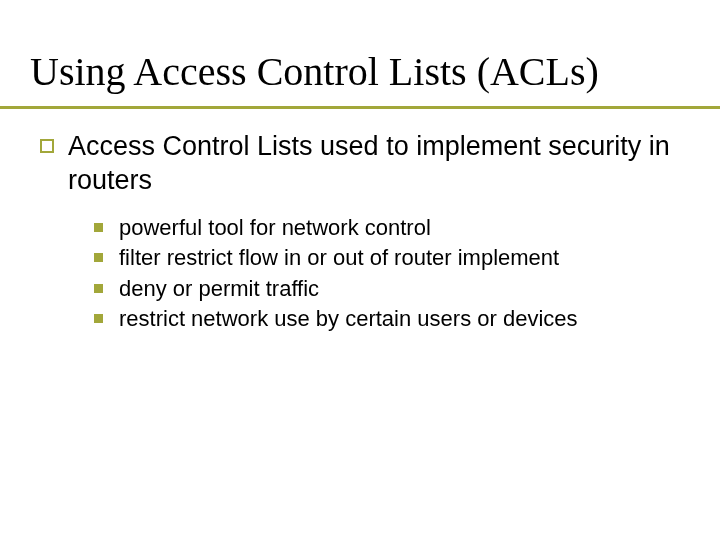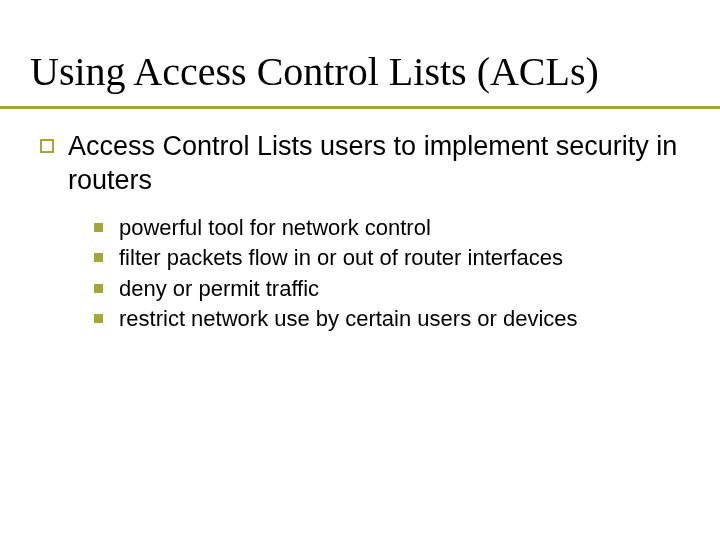--- a/index.html
+++ b/index.html
@@ -90,34 +90,34 @@
 
 <div class="slide">
 
   <div class="title">Using Access Control Lists (ACLs)</div>
   <div class="title-underline"></div>
 
   <div class="content">
 
     <div class="lvl1">
       <div class="bullet"></div>
-      <div class="text">Access Control Lists users to implement security in routers</div>
+      <div class="text">Access Control Lists used to implement security in routers</div>
     </div>
 
     <div class="lvl2-list">
 
       <div class="lvl2">
         <div class="bullet"></div>
         <div class="text">powerful tool for network control</div>
       </div>
 
       <div class="lvl2">
         <div class="bullet"></div>
         <div class="text">
-          <span>filter packets flow </span><span class="ital">in</span><span> or </span><span class="ital">out</span><span> of router interfaces</span>
+          <span>filter restrict flow </span><span class="ital">in</span><span> or </span><span class="ital">out</span><span> of router implement</span>
         </div>
       </div>
 
       <div class="lvl2">
         <div class="bullet"></div>
         <div class="text">deny or permit traffic</div>
       </div>
 
       <div class="lvl2">
         <div class="bullet"></div>

